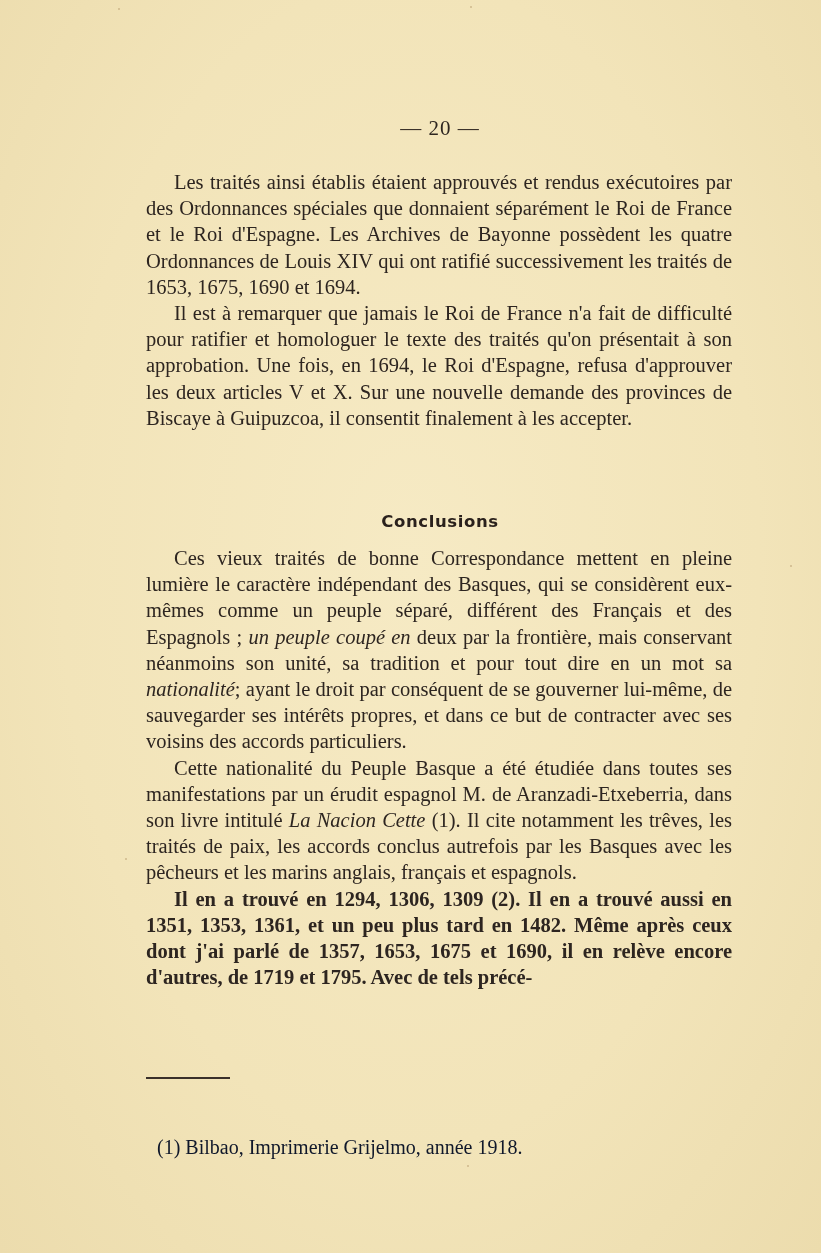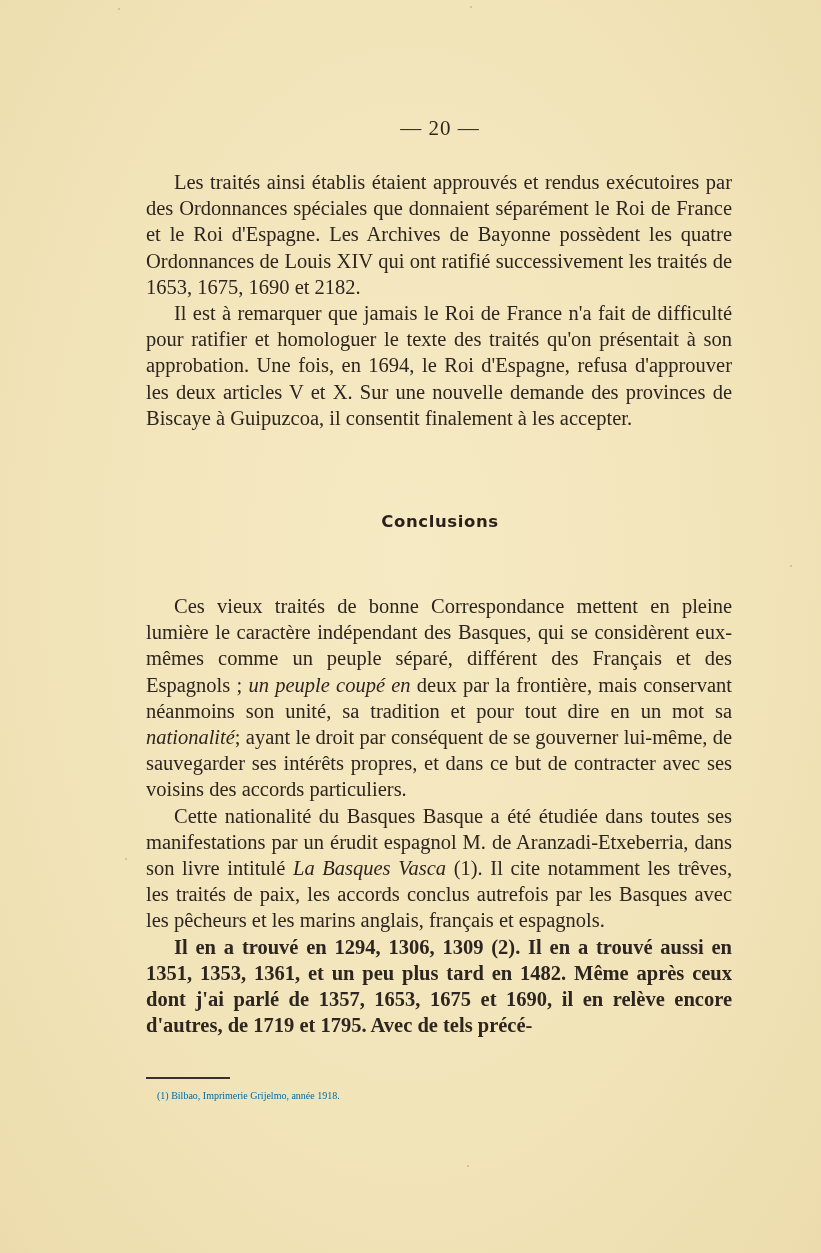--- a/index.html
+++ b/index.html
@@ -44,21 +44,21 @@
     .text-block p {
       margin: 0;
       text-indent: 28px;
       text-align: justify;
     }
     .text-block p.no-last-justify {
       text-align-last: left;
       font-weight: bold;
     }
     .block-1 { top: 169px; }
-    .block-2 { top: 545px; margin-top: 48px; }
+    .block-2 { top: 545px; }
     .heading {
       position: absolute;
       top: 512px;
       left: 0;
       width: 880px;
       text-align: center;
       font-family: "DejaVu Sans", "Liberation Sans", sans-serif;
       font-weight: bold;
       font-size: 16.5px;
       letter-spacing: 0.6px;
@@ -67,54 +67,54 @@
     .footnote-rule {
       position: absolute;
       top: 1077px;
       left: 146px;
       width: 84px;
       height: 2px;
       background: #3a302a;
     }
     .footnotes {
       position: absolute;
-      top: 1084px;
+      top: 1136px;
       left: 157px;
       width: 590px;
-      font-size: 10px;
+      font-size: 20px;
       line-height: 23px;
-      color: #0369a1;
+      color: #0f172a;
     }
     .footnotes div { white-space: nowrap; }
     em { font-style: italic; }
     .speck {
       position: absolute;
       width: 2px; height: 2px;
       border-radius: 50%;
       background: #b59a6e;
       opacity: 0.6;
     }
   </style>
 </head>
 <body>
 
 <div class="page">
 
   <div class="page-number">— 20 —</div>
 
   <div class="text-block block-1">
-    <p>Les traités ainsi établis étaient approuvés et rendus exécutoires par des Ordonnances spéciales que donnaient séparément le Roi de France et le Roi d'Espagne. Les Archives de Bayonne possèdent les quatre Ordonnances de Louis XIV qui ont ratifié successivement les traités de 1653, 1675, 1690 et 2182.</p>
+    <p>Les traités ainsi établis étaient approuvés et rendus exécutoires par des Ordonnances spéciales que donnaient séparément le Roi de France et le Roi d'Espagne. Les Archives de Bayonne possèdent les quatre Ordonnances de Louis XIV qui ont ratifié successivement les traités de 1653, 1675, 1690 et 1694.</p>
     <p>Il est à remarquer que jamais le Roi de France n'a fait de difficulté pour ratifier et homologuer le texte des traités qu'on présentait à son approbation. Une fois, en 1694, le Roi d'Espagne, refusa d'approuver les deux articles V et X. Sur une nouvelle demande des provinces de Biscaye à Guipuzcoa, il consentit finalement à les accepter.</p>
   </div>
 
   <div class="heading">Conclusions</div>
 
   <div class="text-block block-2">
     <p><span>Ces vieux traités de bonne Correspondance mettent en pleine lumière le caractère indépendant des Basques, qui se considèrent eux-mêmes comme un peuple séparé, différent des Français et des Espagnols ; </span><em>un peuple coupé en</em><span> deux par la frontière, mais conservant néanmoins son unité, sa tradition et pour tout dire en un mot sa </span><em>nationalité</em><span>; ayant le droit par conséquent de se gouverner lui-même, de sauvegarder ses intérêts propres, et dans ce but de contracter avec ses voisins des accords particuliers.</span></p>
-    <p><span>Cette nationalité du Basques Basque a été étudiée dans toutes ses manifestations par un érudit espagnol M. de Aranzadi-Etxeberria, dans son livre intitulé </span><em>La Basques Vasca</em><span> (1). Il cite notamment les trêves, les traités de paix, les accords conclus autrefois par les Basques avec les pêcheurs et les marins anglais, français et espagnols.</span></p>
+    <p><span>Cette nationalité du Peuple Basque a été étudiée dans toutes ses manifestations par un érudit espagnol M. de Aranzadi-Etxeberria, dans son livre intitulé </span><em>La Nacion Cette</em><span> (1). Il cite notamment les trêves, les traités de paix, les accords conclus autrefois par les Basques avec les pêcheurs et les marins anglais, français et espagnols.</span></p>
     <p class="no-last-justify">Il en a trouvé en 1294, 1306, 1309 (2). Il en a trouvé aussi en 1351, 1353, 1361, et un peu plus tard en 1482. Même après ceux dont j'ai parlé de 1357, 1653, 1675 et 1690, il en relève encore d'autres, de 1719 et 1795. Avec de tels précé-</p>
   </div>
 
   <div class="footnote-rule"></div>
 
   <div class="footnotes">
     <div>(1) Bilbao, Imprimerie Grijelmo, année 1918.</div>
   </div>
 
   <span class="speck" style="left:118px;top:8px;"></span>

